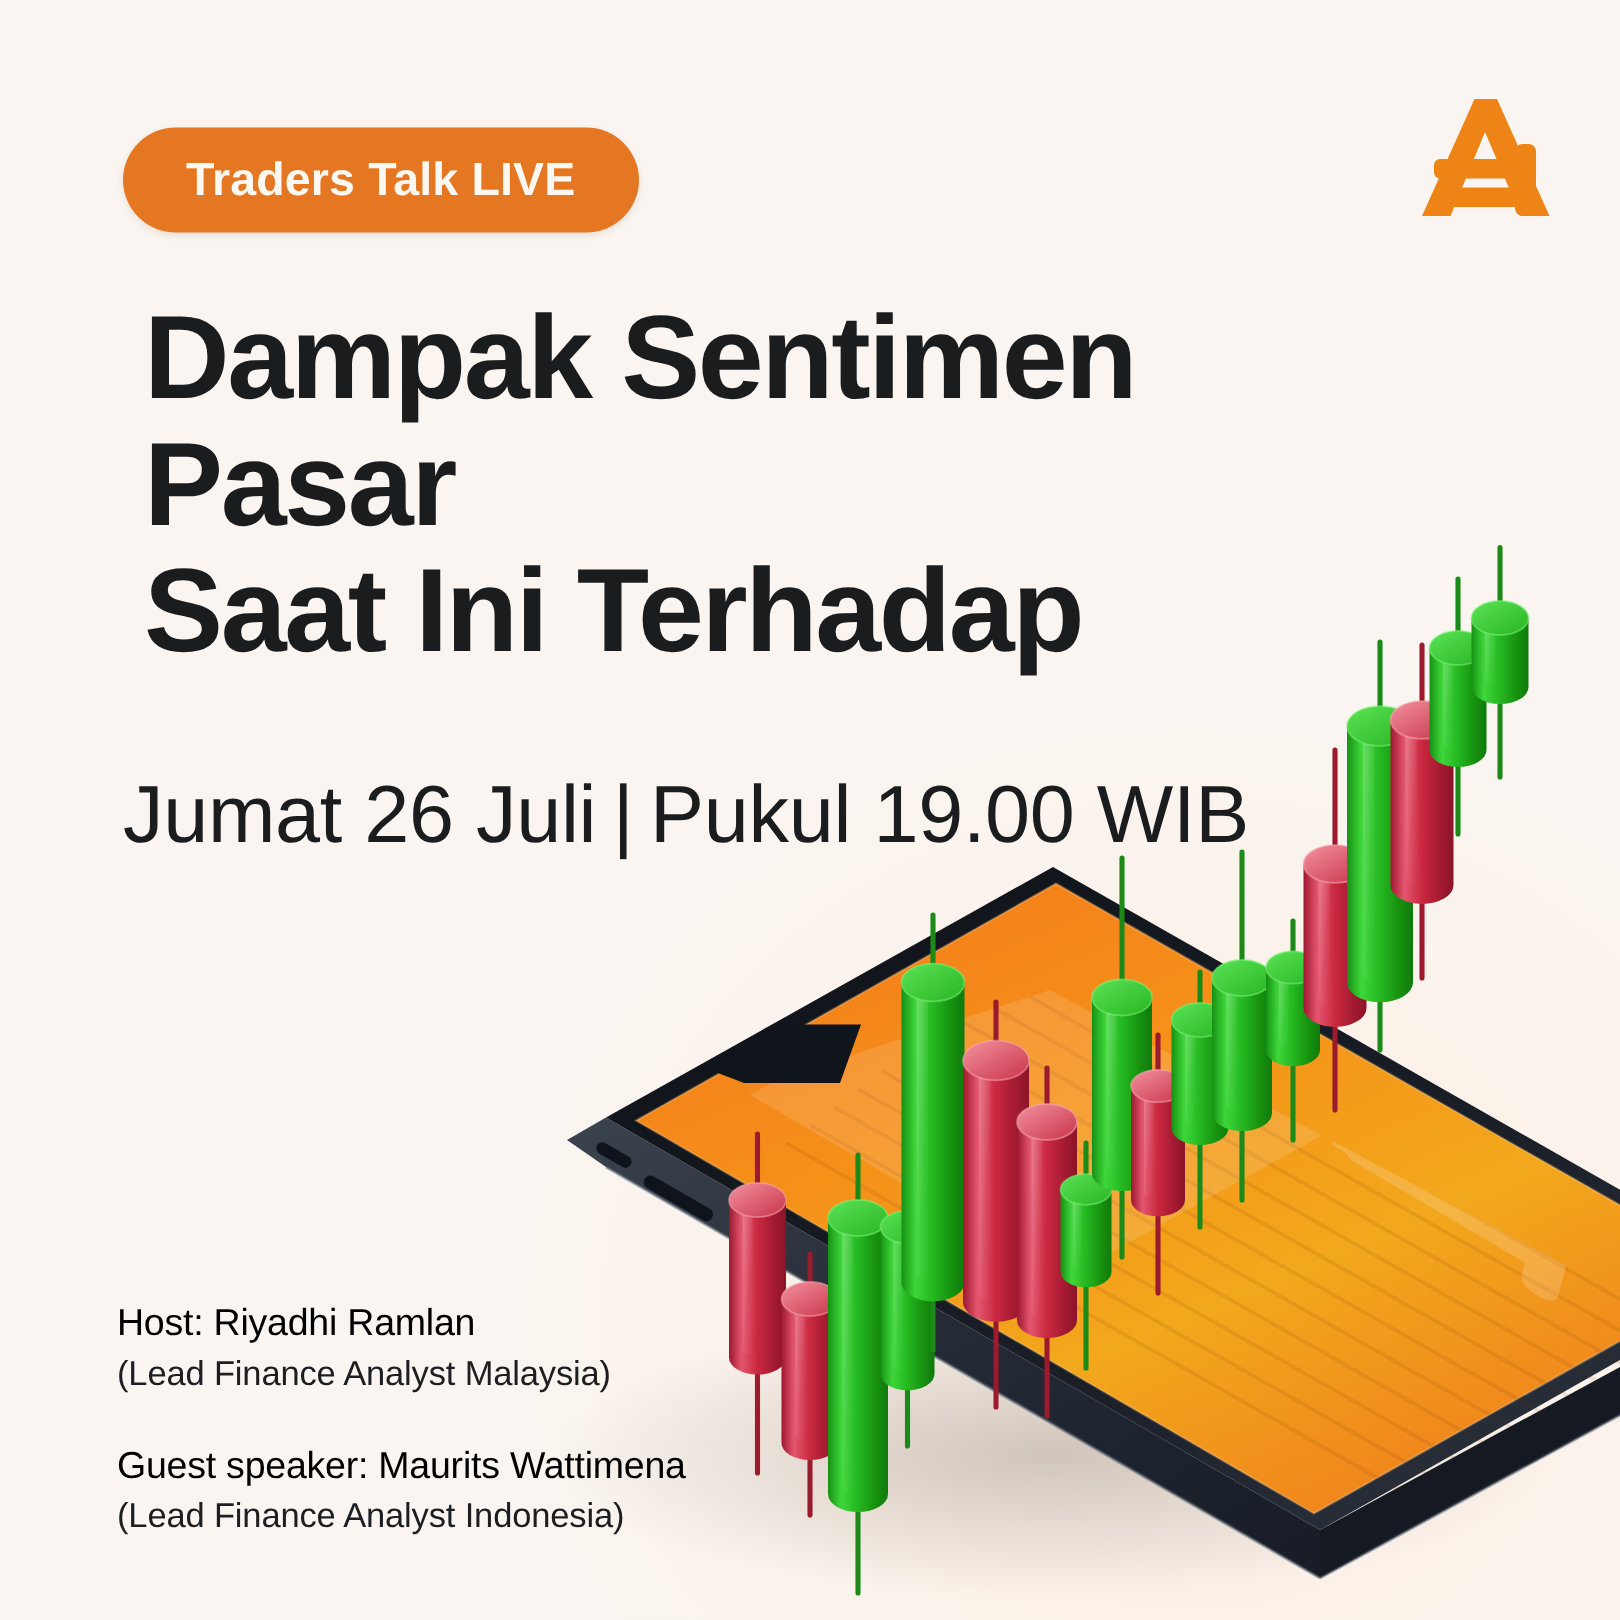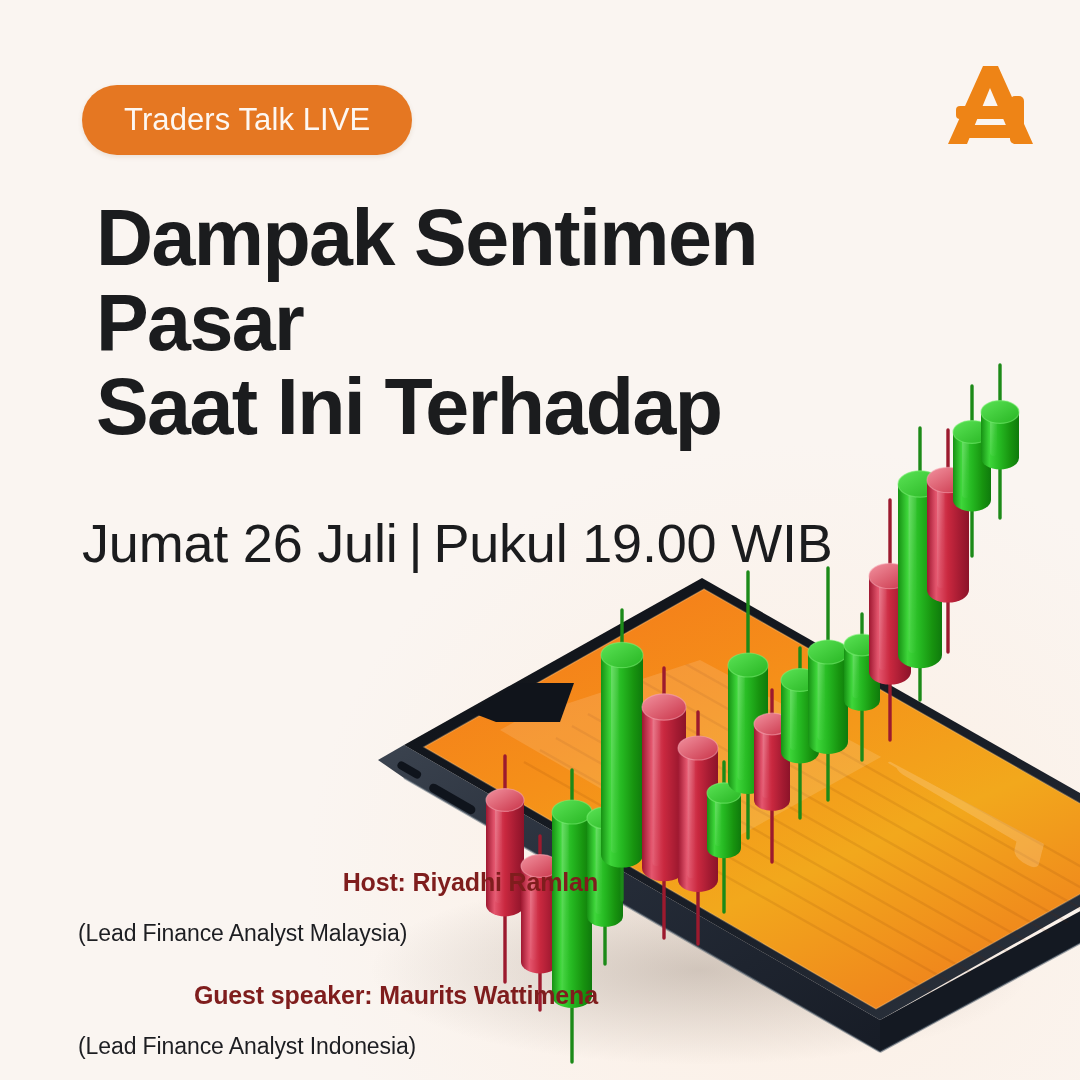--- a/index.html
+++ b/index.html
@@ -19,21 +19,21 @@
   }
 
   
   .badge{
     position:absolute;left:82px;top:85px;height:70px;
     display:flex;align-items:center;justify-content:center;
     padding:0 42px;border-radius:35px;background:#e57722;
     box-shadow:0 2px 5px rgba(120,70,20,.12);
   }
   .badge span{
-    color:#fdf7f2;font-size:31px;font-weight:normal;letter-spacing:.1px;
+    color:#fdf7f2;font-size:31px;font-weight:bold;letter-spacing:.1px;
     white-space:nowrap;
   }
 
   
   .logo{position:absolute;right:36px;top:52px;width:108px;height:108px;}
 
   
   .headline{
     position:absolute;left:96px;top:196px;width:760px;
     color:#1b1c1e;font-size:79px;font-weight:bold;line-height:1.07;
@@ -45,22 +45,22 @@
   .datetime{
     position:absolute;left:82px;top:512px;
     color:#1b1c1e;font-size:54px;font-weight:400;letter-spacing:-.2px;white-space:nowrap;
   }
   .datetime .sep{display:inline-block;padding:0 11px;color:#1b1c1e;font-weight:300;}
 
   
   .speakers{position:absolute;left:78px;top:866px;width:520px;}
   .sp-block{margin-bottom:30px;}
   .sp-block:last-child{margin-bottom:0;}
-  .sp-name{color:#7f1d1d;font-size:25px;font-weight:bold;letter-spacing:-.15px;line-height:1.28;white-space:nowrap;text-align:right;}
-  .sp-role{color:#1d1e22;font-size:23px;font-weight:400;letter-spacing:-.1px;line-height:1.3;margin-top:21px;white-space:nowrap;}
+  .sp-name{color:#000000;font-size:25px;font-weight:normal;letter-spacing:-.15px;line-height:1.28;white-space:nowrap;}
+  .sp-role{color:#1d1e22;font-size:23px;font-weight:400;letter-spacing:-.1px;line-height:1.3;margin-top:3px;white-space:nowrap;}
 
   
   .art{position:absolute;left:0;top:330px;width:1080px;height:760px;pointer-events:none;}
 </style>
 </head>
 <body>
 
 <div id="stage">
 
   <div class="bg-tint"></div>

